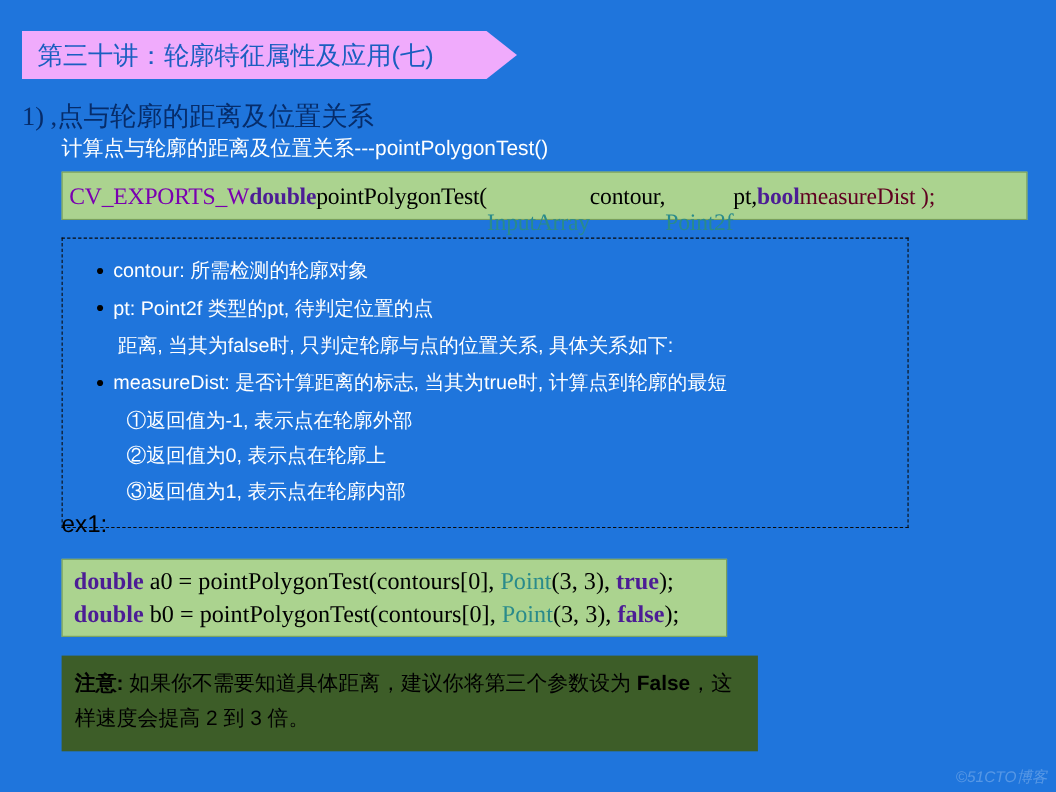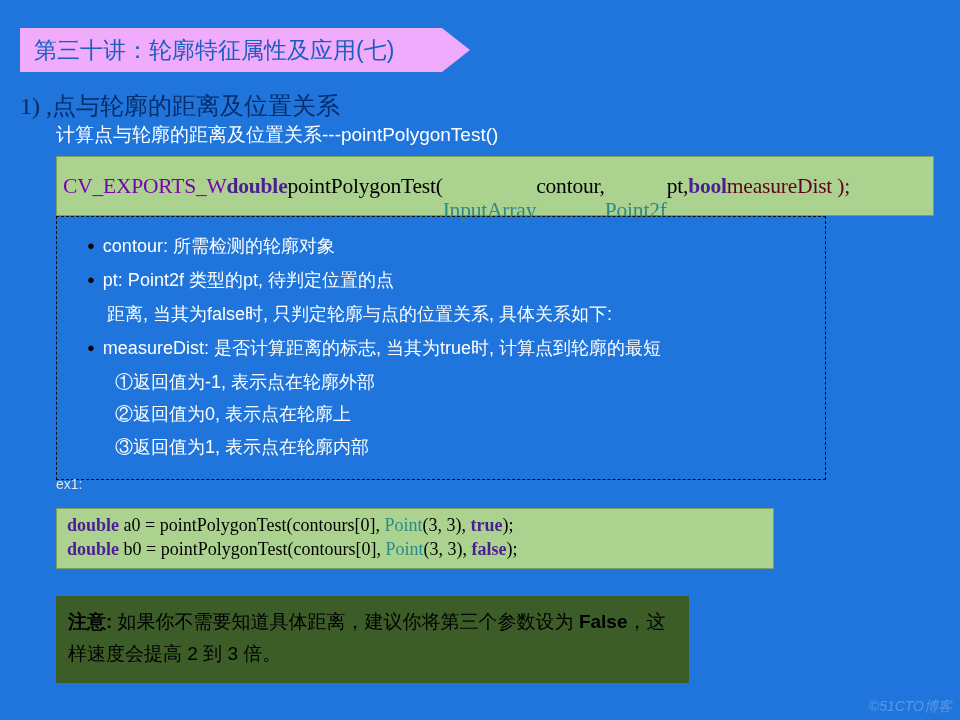--- a/index.html
+++ b/index.html
@@ -38,21 +38,21 @@
     top: 122px;
     left: 56px;
     color: #ffffff;
     font-size: 19px;
   }
   .api-box {
     position: absolute;
     top: 156px;
     left: 56px;
     width: 878px;
-    height: 60px;
+    height: 44px;
     background: #abd38f;
     border: 1px solid #7aa05c;
     display: flex;
     align-items: center;
     padding: 0 6px;
     font-family: "Times New Roman", serif;
     font-size: 21.5px;
     white-space: nowrap;
     letter-spacing: -0.2px;
   }
@@ -84,35 +84,35 @@
     margin-right: 8px;
     position: relative;
     top: -2px;
   }
   .sub {
     margin: 5px 0 5px 44px;
     line-height: 1.55;
   }
   .ex-label {
     position: absolute;
-    top: 476px;
+    top: 464px;
     left: 56px;
-    color: #e5e5e5;
-    font-size: 14px;
+    color: #000000;
+    font-size: 22px;
   }
   .code-box {
     position: absolute;
     top: 508px;
     left: 56px;
-    width: 718px;
+    width: 605px;
     background: #abd38f;
     border: 1px solid #7aa05c;
     padding: 4px 10px 6px 10px;
     font-family: "Times New Roman", serif;
-    font-size: 18px;
+    font-size: 22px;
     line-height: 1.35;
   }
   .note-box {
     position: absolute;
     top: 596px;
     left: 56px;
     width: 633px;
     background: #3d5d28;
     color: #000;
     font-size: 19px;

